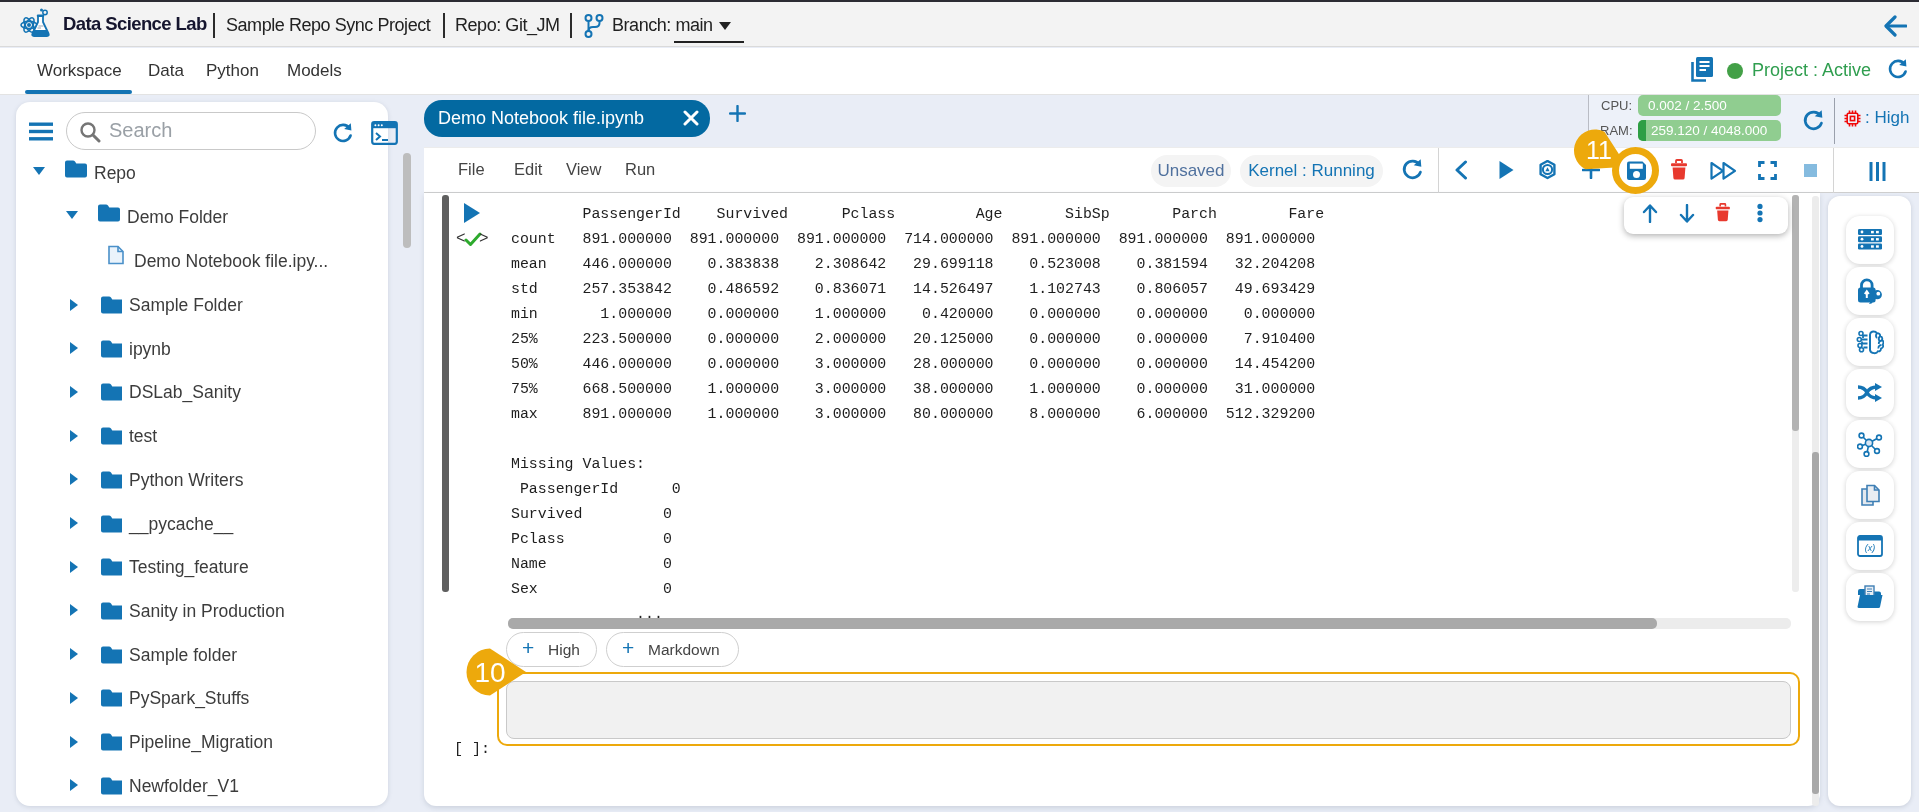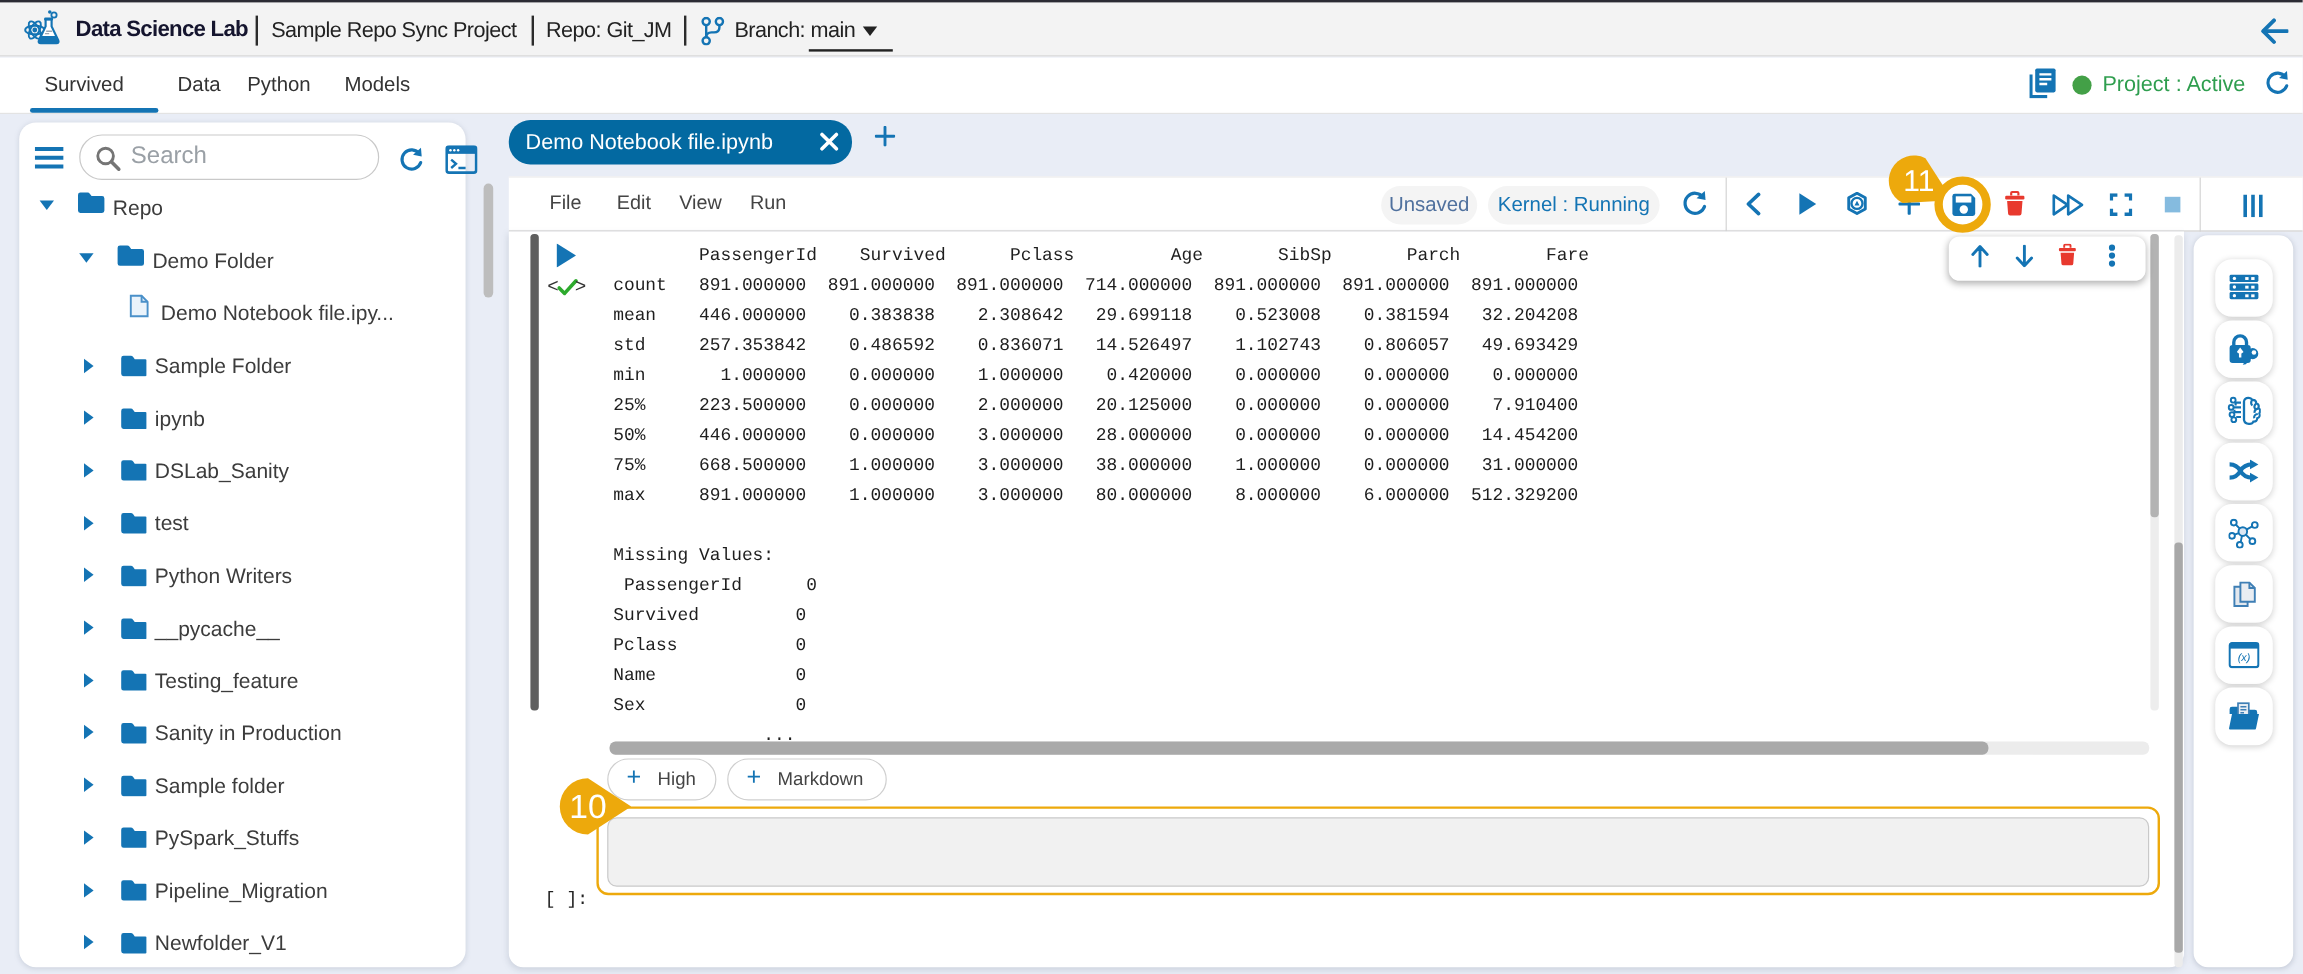--- a/index.html
+++ b/index.html
@@ -80,21 +80,21 @@
     <div class="abs" style="left:719px;top:20px;width:0;height:0;border-left:6.5px solid transparent;border-right:6.5px solid transparent;border-top:8.5px solid #222"></div>
     <svg class="abs" style="left:1883px;top:13px;" width="24" height="22" viewBox="0 0 24 22">
         <g stroke="#1474b4" stroke-width="3.2" fill="none" stroke-linecap="round" stroke-linejoin="round">
           <path d="M12 2 L3 11 L12 20"></path>
           <path d="M3.5 11 L23 11"></path>
         </g>
       </svg>
   </div>
 
   <div id="navrow">
-    <div class="navtab" style="left:37px">Survived</div>
+    <div class="navtab" style="left:37px">Workspace</div>
     <div class="navtab" style="left:148px">Data</div>
     <div class="navtab" style="left:206px">Python</div>
     <div class="navtab" style="left:287px">Models</div>
     <div id="nav-underline"></div>
     <svg class="abs" style="left:1691px;top:8px;" width="24" height="26" viewBox="0 0 24 26">
         <path d="M1.5 6 L1.5 24.5 L15 24.5" fill="none" stroke="#1474b4" stroke-width="2.6"></path>
         <rect x="5" y="1" width="17" height="20" rx="1.5" fill="#1474b4"></rect>
         <path d="M8.5 6 L18.5 6 M8.5 10 L18.5 10 M8.5 14 L15 14" stroke="#fff" stroke-width="2"></path>
       </svg>
     <div class="abs" style="left:1727px;top:15px;width:16px;height:16px;border-radius:50%;background:#43a047"></div>
@@ -218,20 +218,41 @@
   <div id="filetab">
     <span class="lbl">Demo Notebook file.ipynb</span>
     <svg class="abs" style="left:259px;top:10px;" width="16" height="16" viewBox="0 0 16 16">
         <path d="M2 2 L14 14 M14 2 L2 14" stroke="#fff" stroke-width="3" stroke-linecap="round"></path>
       </svg>
   </div>
   <svg class="abs" style="left:729px;top:105px;" width="17" height="17" viewBox="0 0 17 17">
       <path d="M8.5 1 L8.5 16 M1 8.5 L16 8.5" stroke="#1474b4" stroke-width="2.4" stroke-linecap="round"></path>
     </svg>
 
+  <div id="cpubox">
+    <div class="cpulbl" style="left:12px;top:3px">CPU:</div>
+    <div class="cpulbl" style="left:11px;top:28px">RAM:</div>
+    <div class="greenpill" style="top:0px">0.002 / 2.500</div>
+    <div class="greenpill" style="top:25px;padding-left:13px"><span style="position:absolute;left:0;top:0;width:8px;height:21px;background:#2e9e44"></span>259.120 / 4048.000</div>
+    <svg class="abs" style="left:213px;top:14px;" width="22" height="24" viewBox="0 0 21 23">
+        <g fill="none" stroke="#1474b4" stroke-width="2.6" stroke-linecap="round">
+          <path d="M17.5 6.2 A 8 8 0 1 0 18.6 13.5"></path>
+        </g>
+        <path d="M18.8 1.2 L19.4 8.4 L12.2 7.0 Z" fill="#1474b4"></path>
+      </svg>
+    <div id="cpusep2"></div>
+    <svg class="abs" style="left:255px;top:15px;" width="17" height="17" viewBox="0 0 17 17">
+        <g stroke="#f00909" stroke-width="1.6" fill="none">
+          <rect x="3.2" y="3.2" width="10.6" height="10.6" rx="1.5"></rect>
+          <rect x="6.4" y="6.4" width="4.2" height="4.2"></rect>
+          <path d="M5.5 3 L5.5 0.5 M8.5 3 L8.5 0.5 M11.5 3 L11.5 0.5 M5.5 16.5 L5.5 14 M8.5 16.5 L8.5 14 M11.5 16.5 L11.5 14 M3 5.5 L0.5 5.5 M3 8.5 L0.5 8.5 M3 11.5 L0.5 11.5 M16.5 5.5 L14 5.5 M16.5 8.5 L14 8.5 M16.5 11.5 L14 11.5"></path>
+        </g>
+      </svg>
+    <div id="high">: High</div>
+  </div>
 
   <div id="nbtoolbar">
     <div class="menuitem" style="left:34px">File</div>
     <div class="menuitem" style="left:90px">Edit</div>
     <div class="menuitem" style="left:142px">View</div>
     <div class="menuitem" style="left:201px">Run</div>
     <div class="pill" style="left:727px;width:80px;color:#50719e">Unsaved</div>
     <div class="pill" style="left:816px;width:143px;color:#1474b4">Kernel : Running</div>
     <svg class="abs" style="left:977px;top:10px;" width="22" height="24" viewBox="0 0 21 23">
         <g fill="none" stroke="#1474b4" stroke-width="2.6" stroke-linecap="round">

